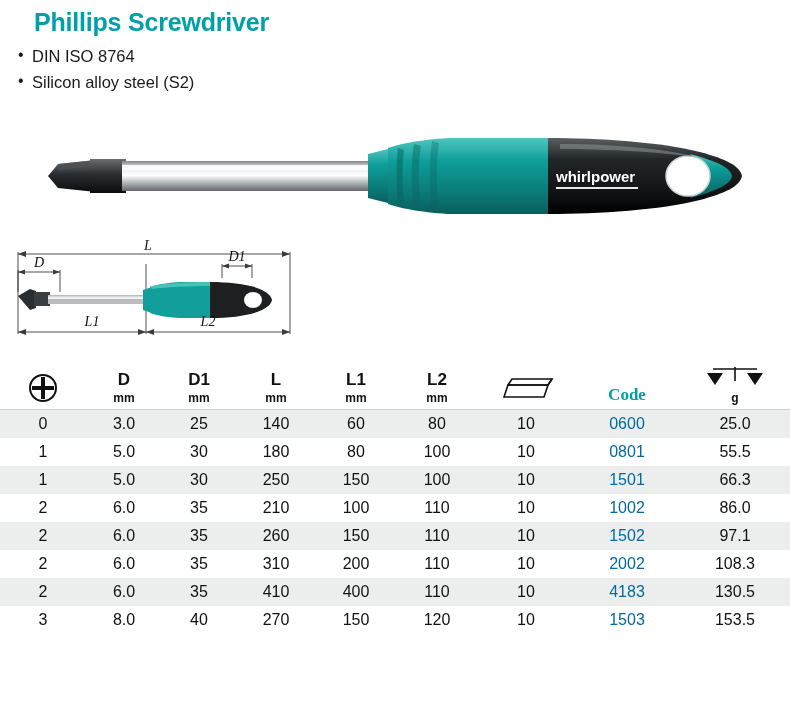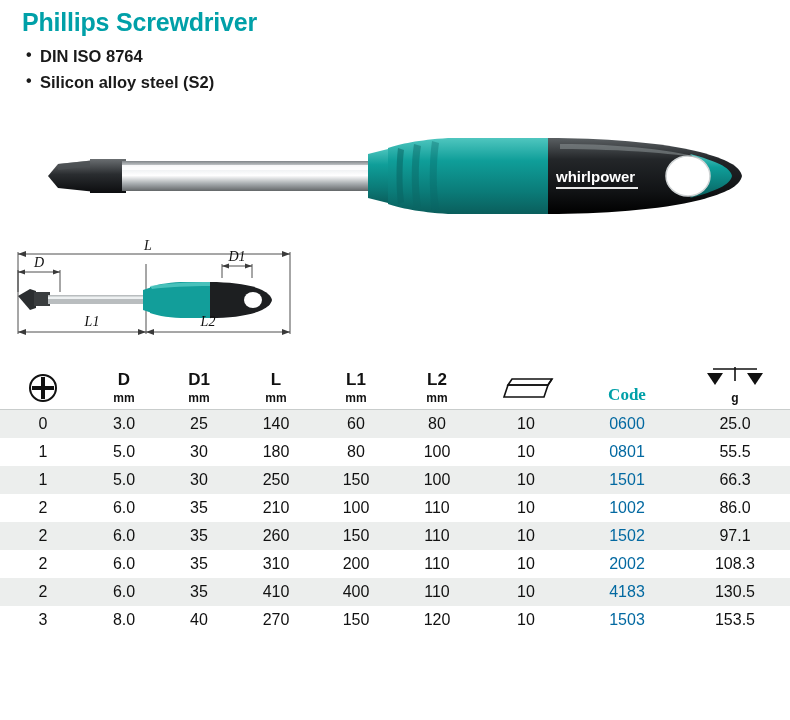--- a/index.html
+++ b/index.html
@@ -18,27 +18,26 @@
 
   
   .header {
     padding: 8px 0 0 18px;
   }
   .title {
     font-size: 25px;
     font-weight: bold;
     color: #00a0a8;
     letter-spacing: -0.2px;
-    margin: 0 0 8px 4px;
+    margin: 0 0 8px 16px;
   }
   .bullets {
     list-style: none;
-    margin: 8px;
+    margin: 0;
     padding: 0;
-    font-weight: bold;
   }
   .bullets li {
     font-size: 16.5px;
     color: #1a1a1a;
     margin: 0 0 4px 0;
     padding-left: 14px;
     position: relative;
     line-height: 1.35;
   }
   .bullets li:before {

